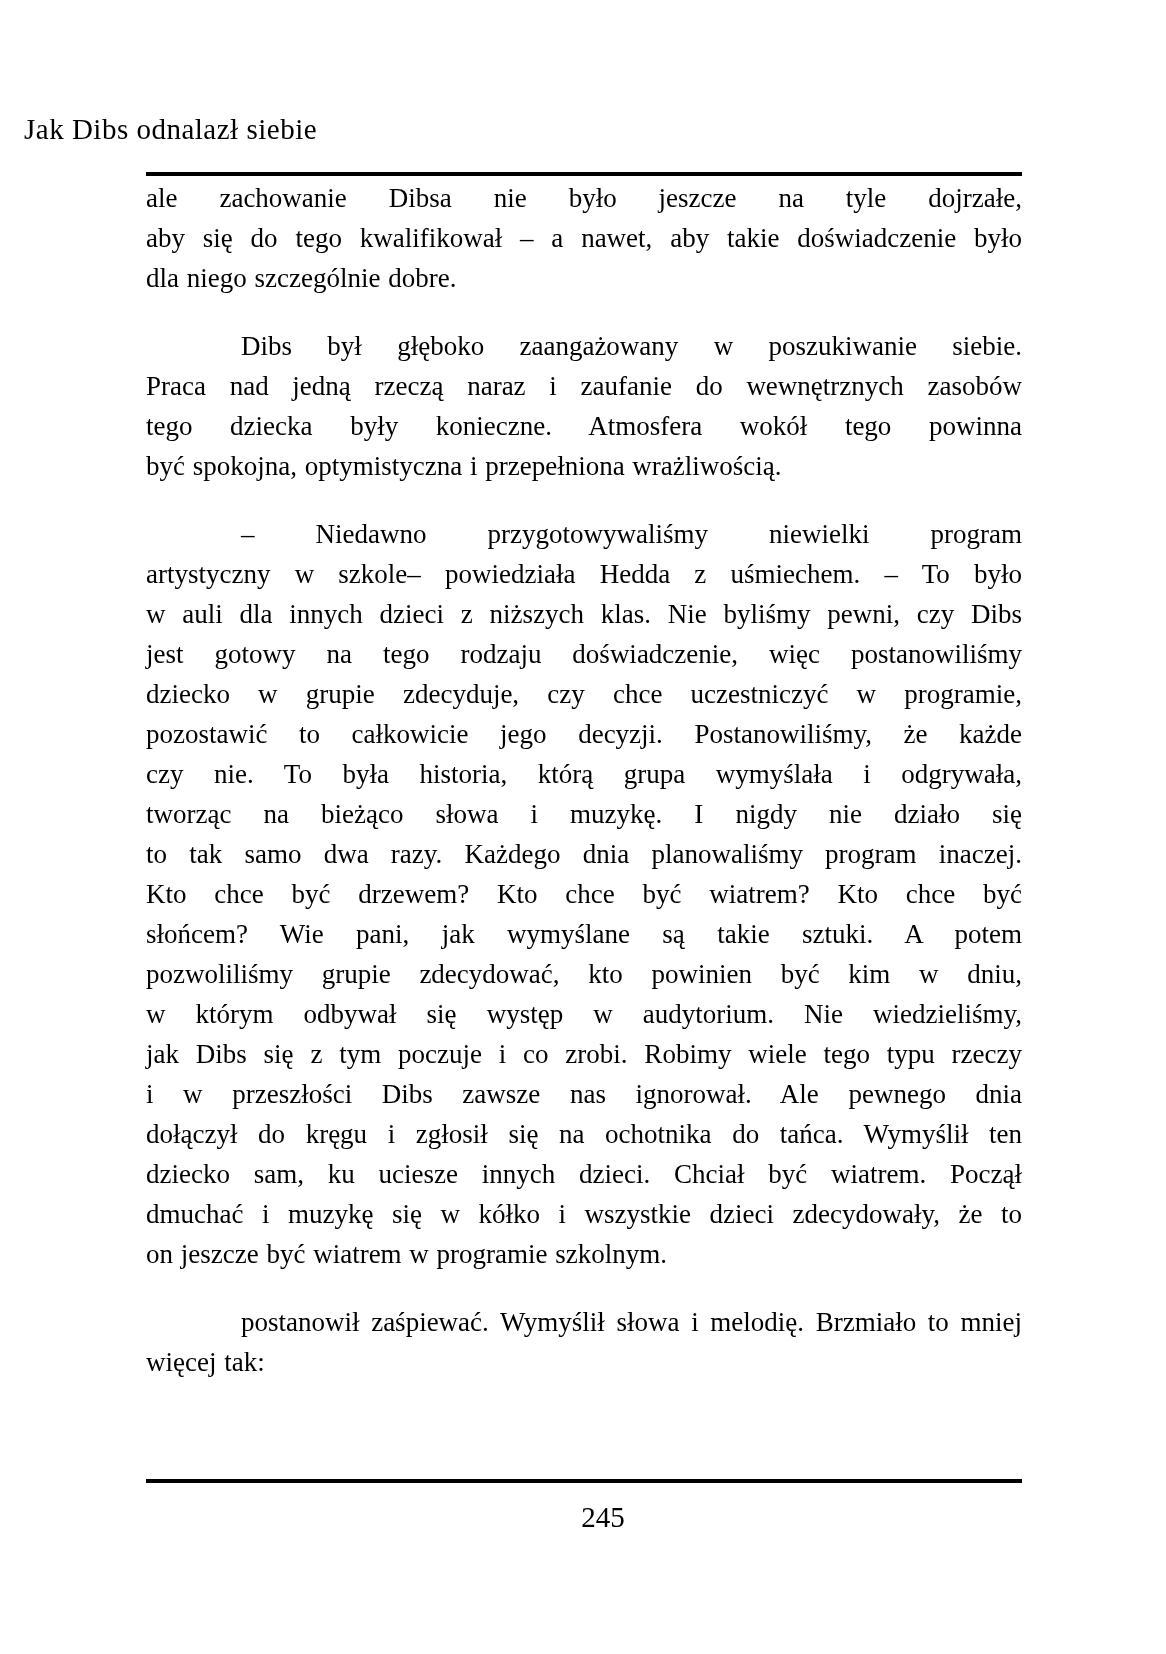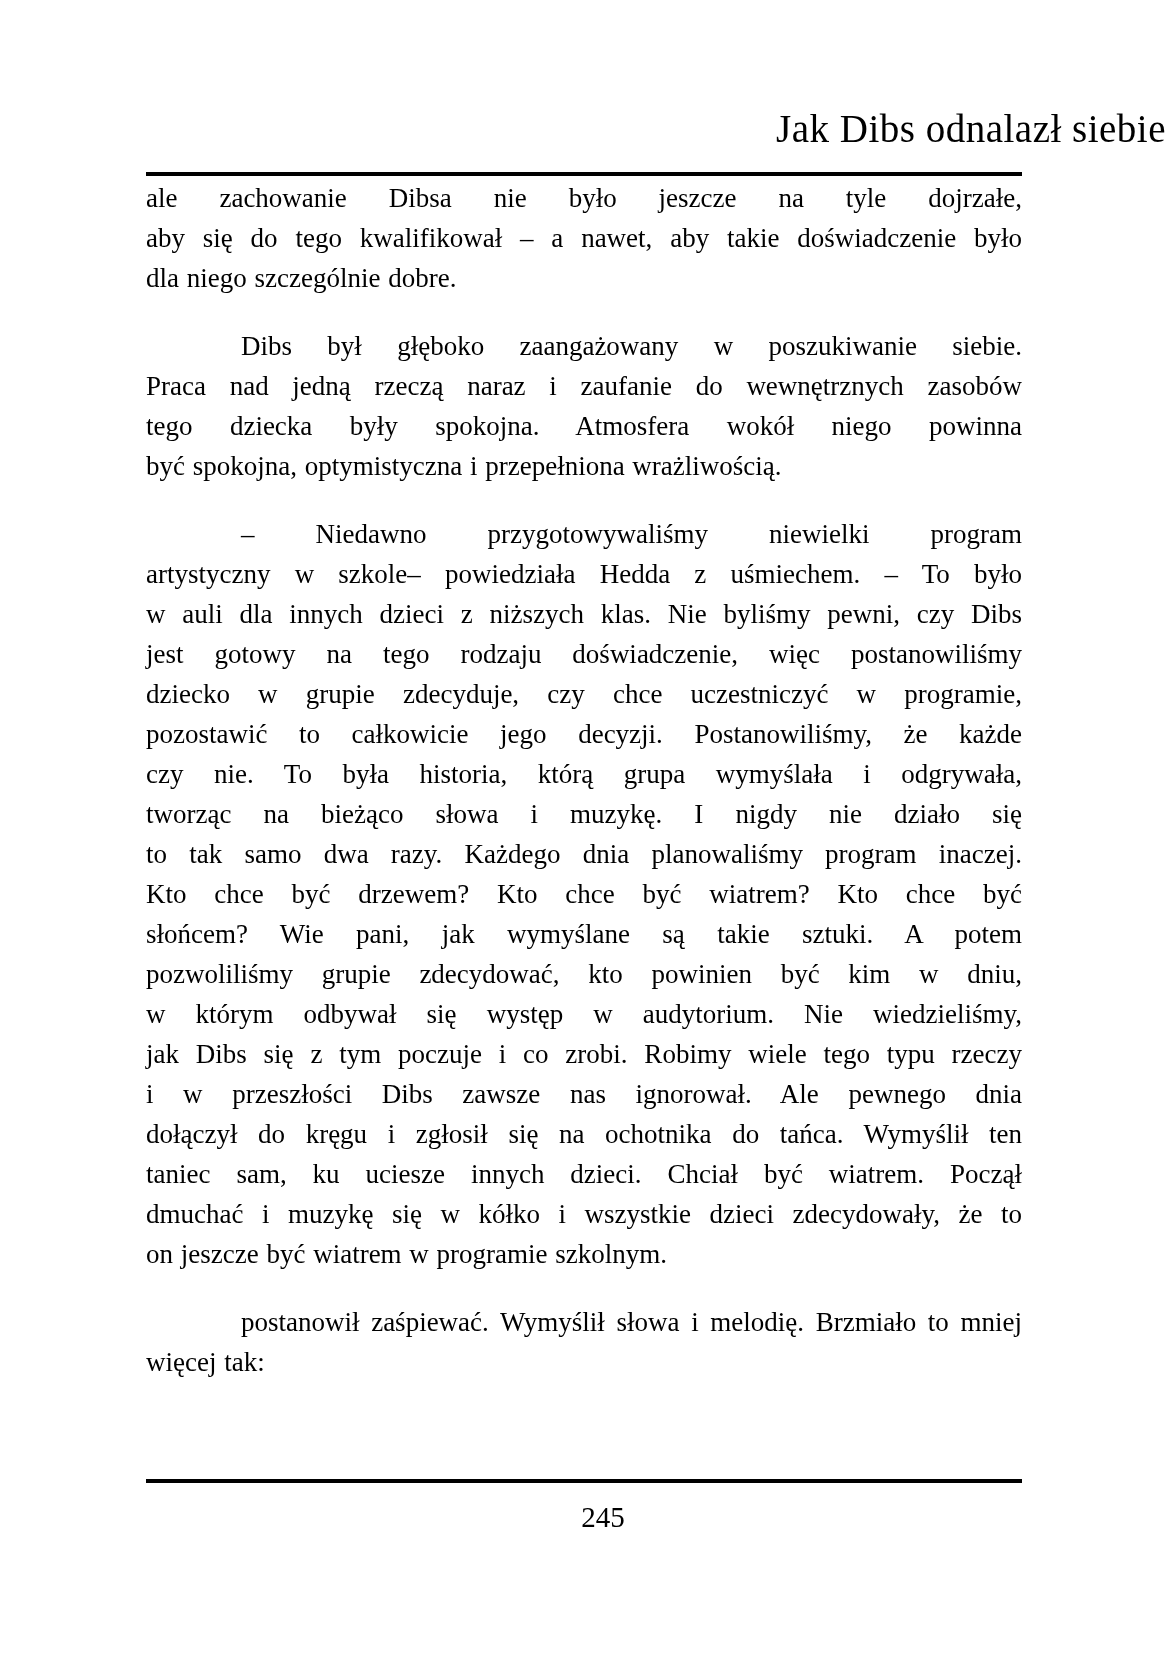--- a/index.html
+++ b/index.html
@@ -14,25 +14,26 @@
     background: #ffffff;
     color: #000000;
     font-family: "Liberation Serif", "DejaVu Serif", serif;
     overflow: hidden;
   }
   .header {
     position: absolute;
     top: 113px;
     left: 0;
     right: 0;
-    text-align: right;
-    font-size: 39px;
+    text-align: left;
+    font-size: 29px;
     line-height: 32px;
     font-weight: normal;
     letter-spacing: 0.5px;
+    padding-left: 24px;
   }
   .rule {
     position: absolute;
     left: 146px;
     width: 876px;
     height: 4px;
     background: #000000;
   }
   .rule.top { top: 172px; }
   .rule.bottom { top: 1479px; }
@@ -74,41 +75,41 @@
 
   <div class="body-text">
       <div class="paragraph">
         <div class="line">ale zachowanie Dibsa nie było jeszcze na tyle dojrzałe,</div>
         <div class="line">aby się do tego kwalifikował – a nawet, aby takie doświadczenie było</div>
         <div class="line last">dla niego szczególnie dobre.</div>
       </div>
       <div class="paragraph indent">
         <div class="line">Dibs był głęboko zaangażowany w poszukiwanie siebie.</div>
         <div class="line">Praca nad jedną rzeczą naraz i zaufanie do wewnętrznych zasobów</div>
-        <div class="line">tego dziecka były spokojna. Atmosfera wokół niego powinna</div>
+        <div class="line">tego dziecka były konieczne. Atmosfera wokół tego powinna</div>
         <div class="line last">być spokojna, optymistyczna i przepełniona wrażliwością.</div>
       </div>
       <div class="paragraph indent">
         <div class="line">– Niedawno przygotowywaliśmy niewielki program</div>
         <div class="line">artystyczny w szkole– powiedziała Hedda z uśmiechem. – To było</div>
         <div class="line">w auli dla innych dzieci z niższych klas. Nie byliśmy pewni, czy Dibs</div>
         <div class="line">jest gotowy na tego rodzaju doświadczenie, więc postanowiliśmy</div>
         <div class="line">dziecko w grupie zdecyduje, czy chce uczestniczyć w programie,</div>
         <div class="line">pozostawić to całkowicie jego decyzji. Postanowiliśmy, że każde</div>
         <div class="line">czy nie. To była historia, którą grupa wymyślała i odgrywała,</div>
         <div class="line">tworząc na bieżąco słowa i muzykę. I nigdy nie działo się</div>
         <div class="line">to tak samo dwa razy. Każdego dnia planowaliśmy program inaczej.</div>
         <div class="line">Kto chce być drzewem? Kto chce być wiatrem? Kto chce być</div>
         <div class="line">słońcem? Wie pani, jak wymyślane są takie sztuki. A potem</div>
         <div class="line">pozwoliliśmy grupie zdecydować, kto powinien być kim w dniu,</div>
         <div class="line">w którym odbywał się występ w audytorium. Nie wiedzieliśmy,</div>
         <div class="line">jak Dibs się z tym poczuje i co zrobi. Robimy wiele tego typu rzeczy</div>
         <div class="line">i w przeszłości Dibs zawsze nas ignorował. Ale pewnego dnia</div>
         <div class="line">dołączył do kręgu i zgłosił się na ochotnika do tańca. Wymyślił ten</div>
-        <div class="line">taniec sam, ku uciesze innych dzieci. Chciał być wiatrem. Począł</div>
+        <div class="line">dziecko sam, ku uciesze innych dzieci. Chciał być wiatrem. Począł</div>
         <div class="line">dmuchać i muzykę się w kółko i wszystkie dzieci zdecydowały, że to</div>
         <div class="line last">on jeszcze być wiatrem w programie szkolnym.</div>
       </div>
       <div class="paragraph indent">
         <div class="line">postanowił zaśpiewać. Wymyślił słowa i melodię. Brzmiało to mniej</div>
         <div class="line last">więcej tak:</div>
       </div>
     </div>
 
   <div class="rule bottom"></div>

